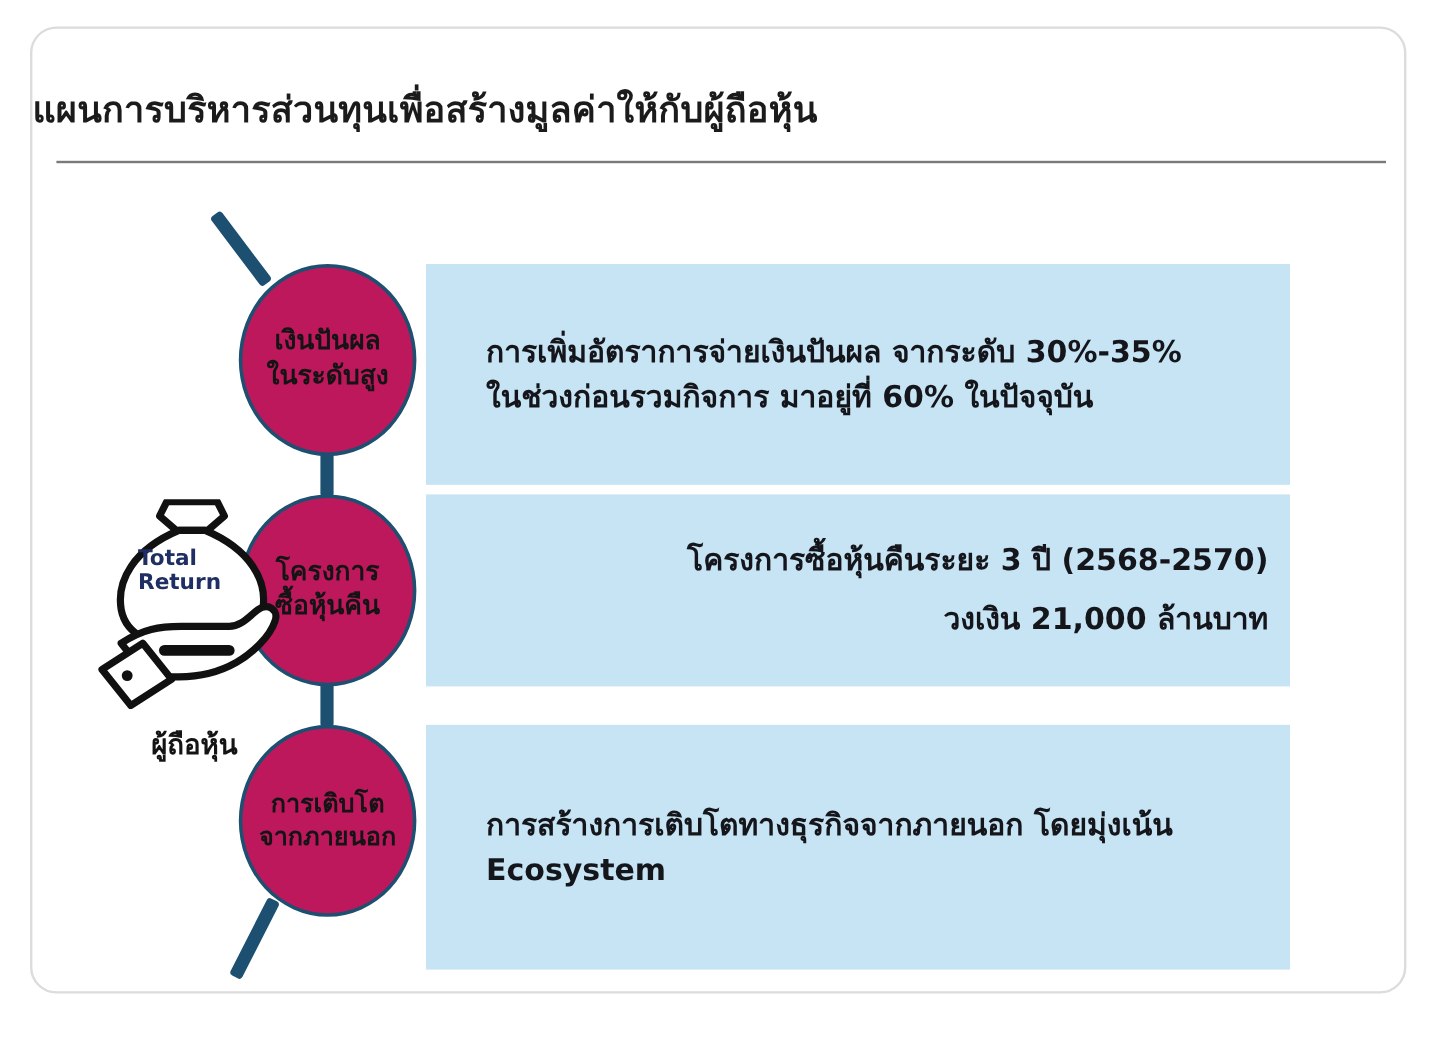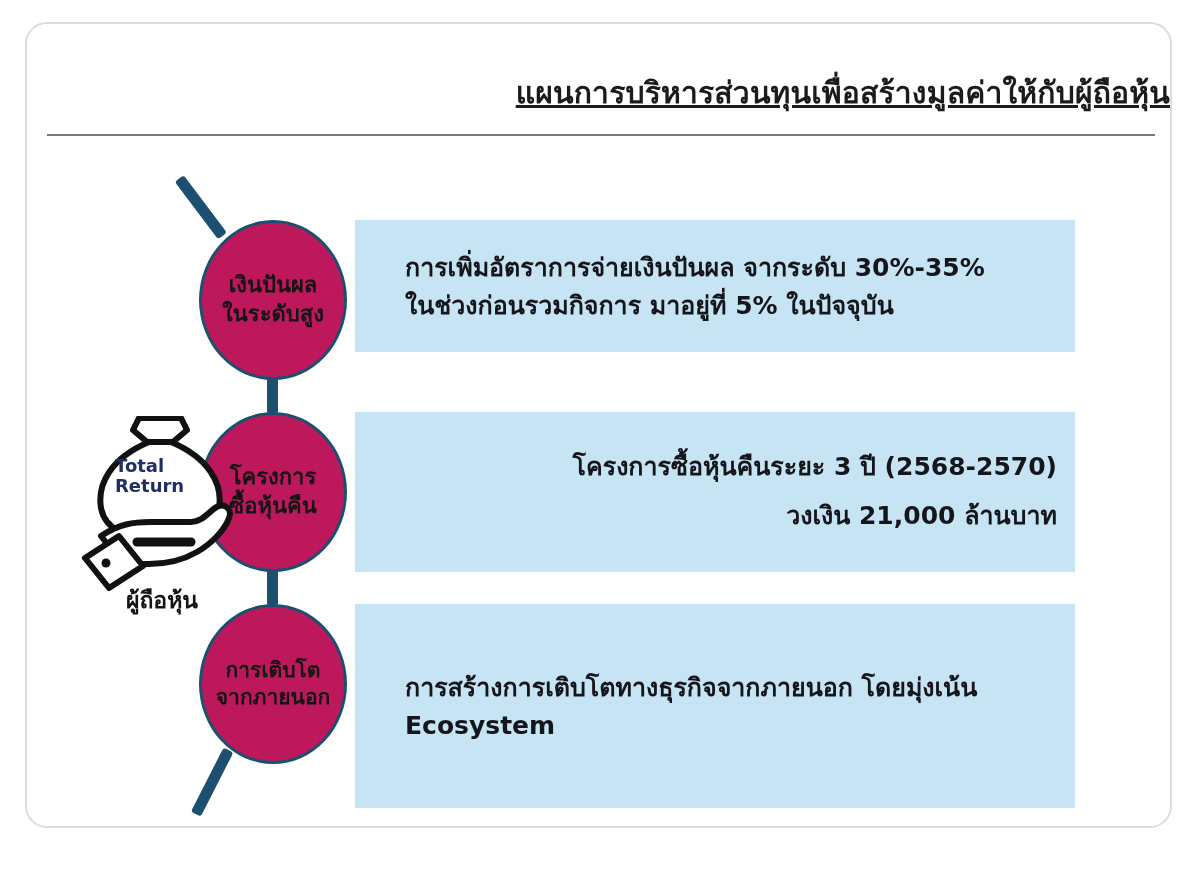--- a/index.html
+++ b/index.html
@@ -27,28 +27,27 @@
     border: 2px solid #dcdcdc;
     border-radius: 22px;
   }
 
   
   #slide-title {
     position: absolute;
     left: 0;
     top: 50px;
     width: 100%;
-    text-align: right;
+    text-align: left;
     font-size: 30px;
     font-weight: 700;
     color: #1b1b1b;
     letter-spacing: .2px;
     line-height: 1.25;
     white-space: nowrap;
-    text-decoration: underline;
   }
   #title-rule {
     position: absolute;
     left: 20px;
     top: 110px;
     width: 1108px;
     height: 2px;
     background: #7a7a7a;
   }
 
@@ -61,21 +60,21 @@
     height: 676px;
   }
 
   
   .band {
     position: absolute;
     left: 328px;
     width: 720px;
     background: #c6e4f3;
   }
-  .band.b0 { top: 66px;  height: 132px; }
+  .band.b0 { top: 66px;  height: 184px; }
   .band.b1 { top: 258px; height: 160px; text-align: right; }
   .band.b2 { top: 450px; height: 204px; }
 
   .band-text {
     position: absolute;
     left: 50px;
     right: 18px;
     top: 50%;
     transform: translateY(-50%);
     color: #15151c;
@@ -174,21 +173,21 @@
     font-size: 18px;
     font-weight: 700;
     color: #1f2f63;
     line-height: 1.12;
     pointer-events: none;
   }
   #bag-label span { display: block; }
   #shareholder-caption {
     position: absolute;
     left: 40px;
-    top: 428px;
+    top: 448px;
     width: 190px;
     text-align: center;
     font-size: 23px;
     font-weight: 700;
     color: #141414;
   }
 </style>
 </head>
 <body>
 
@@ -200,21 +199,21 @@
   <div id="diagram">
 
     <div class="stem" id="stem-top"></div>
     <div class="stem" id="stem-mid-1"></div>
     <div class="stem" id="stem-mid-2"></div>
     <div class="stem" id="stem-bottom"></div>
 
     <div class="band b0">
       <div class="band-text">
         <span class="band-line">การเพิ่มอัตราการจ่ายเงินปันผล จากระดับ 30%-35%</span>
-        <span class="band-line">ในช่วงก่อนรวมกิจการ มาอยู่ที่ 5% ในปัจจุบัน</span>
+        <span class="band-line">ในช่วงก่อนรวมกิจการ มาอยู่ที่ 60% ในปัจจุบัน</span>
       </div>
     </div>
     <div class="node-circle c0">
       <span class="node-line">เงินปันผล</span>
       <span class="node-line">ในระดับสูง</span>
     </div>
 
     <div class="band b1">
       <div class="band-text">
         <span class="band-line">โครงการซื้อหุ้นคืนระยะ 3 ปี (2568-2570)</span>

